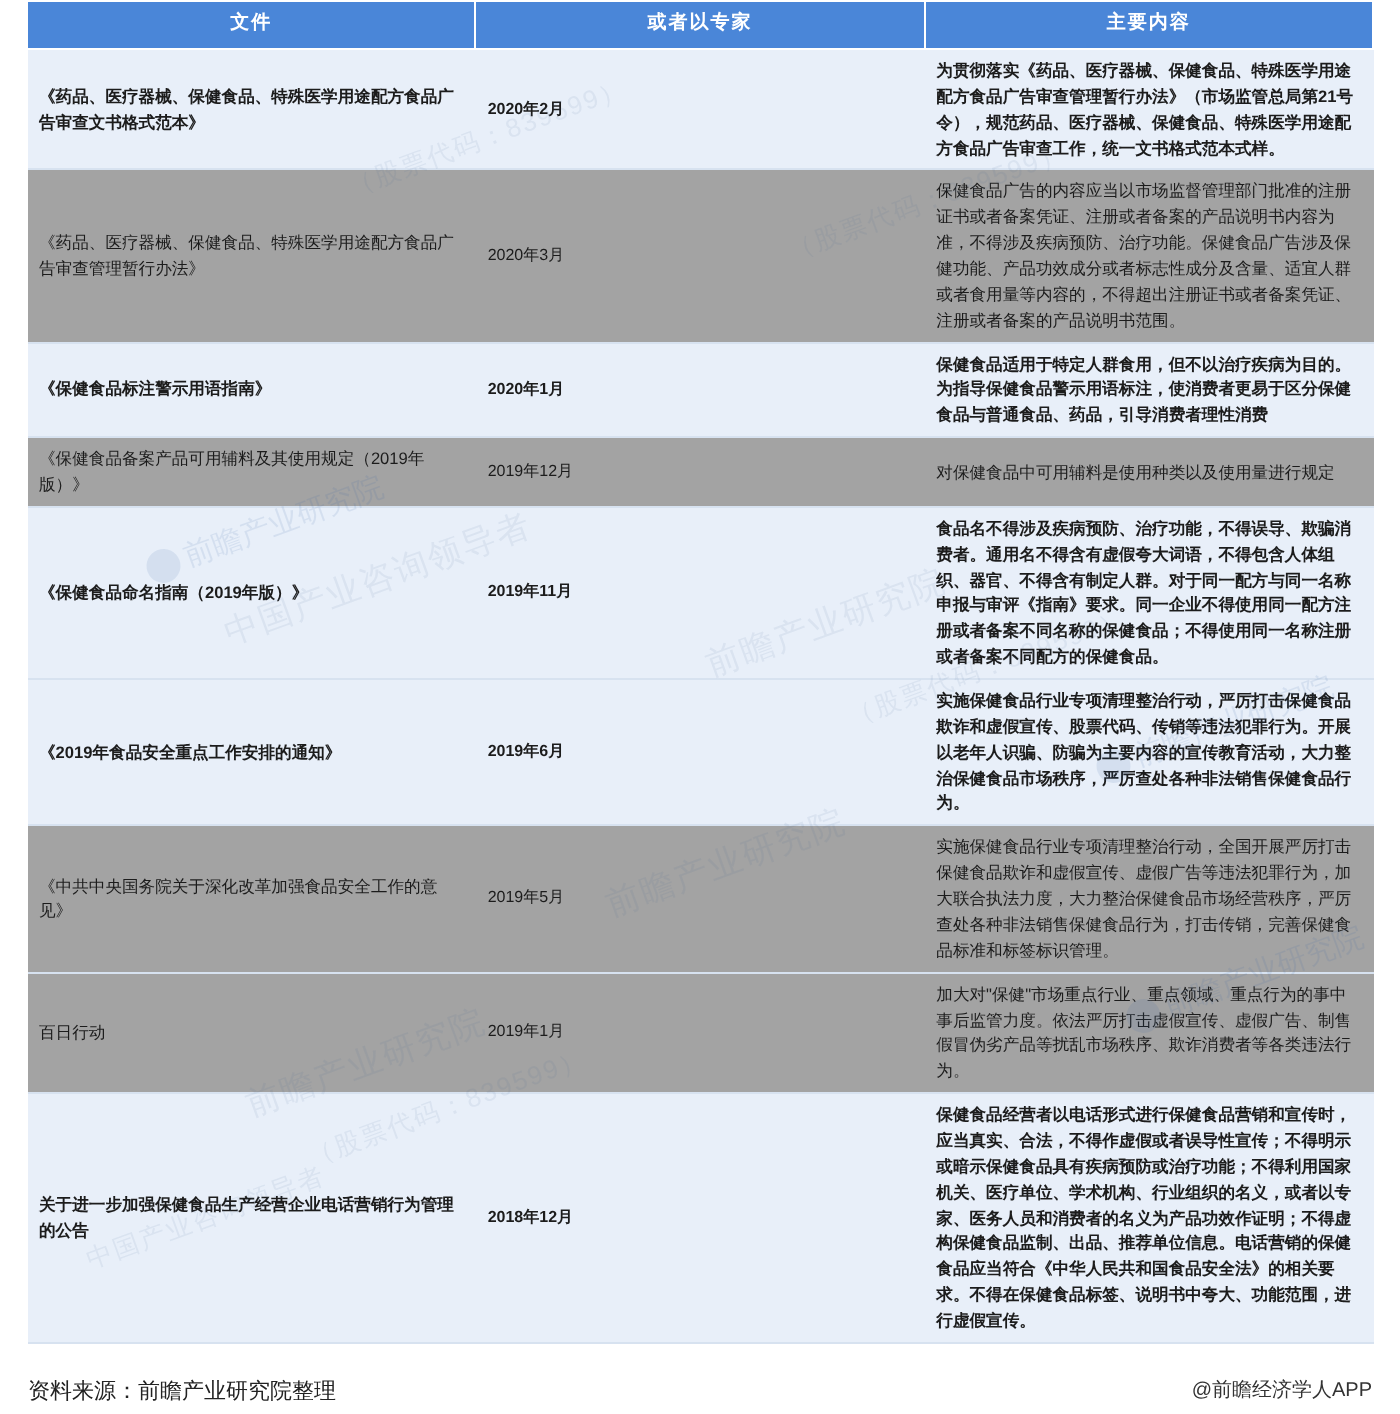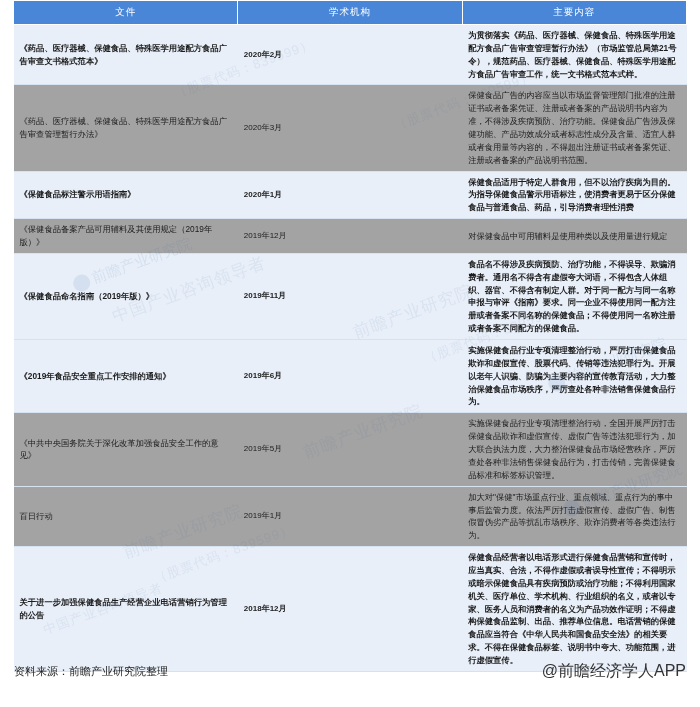--- a/index.html
+++ b/index.html
@@ -77,21 +77,21 @@
   table.policy {
     width: 674px;
     border-collapse: collapse;
     table-layout: fixed;
     font-size: 8.3px;
     line-height: 1.55;
   }
   table.policy th {
     background: #4a86d8;
     color: #ffffff;
-    font-weight: normal;
+    font-weight: bold;
     font-size: 9.5px;
     height: 19px;
     padding: 2px 4px;
     border: 1px solid #ffffff;
     text-align: center;
     vertical-align: middle;
     letter-spacing: 1px;
   }
   table.policy td {
     border-top: 1px solid #d7e2f0;
@@ -118,36 +118,36 @@
     text-align: left;
     padding-left: 10px;
     padding-right: 8px;
   }
 
   
   .footer {
     position: absolute;
     left: 0;
     right: 0;
-    bottom: 26px;
+    bottom: 2px;
     height: 20px;
     padding: 0 14px;
     box-sizing: border-box;
     display: flex;
     align-items: center;
     justify-content: space-between;
     font-size: 11px;
     color: #222;
     z-index: 4;
   }
   .footer .brand {
     display: flex;
     align-items: flex-end;
     gap: 3px;
-    font-size: 16px;
+    font-size: 10px;
     color: #333;
   }
 </style>
 </head>
 <body>
 
 <div id="page">
 
   <div class="wm-layer">
     <div class="wm-logo" style="left:70px; top:255px;">
@@ -172,21 +172,21 @@
     <div class="wm big" style="left:300px; top:420px;">前瞻产业研究院</div>
     <div class="wm" style="left:40px; top:600px;">中国产业咨询领导者</div>
   </div>
 
 
   <div class="table-wrap">
     <table class="policy">
       <thead>
         <tr>
           <th class="c-file">文件</th>
-          <th class="c-date">学术机构</th>
+          <th class="c-date">或者以专家</th>
           <th class="c-content">主要内容</th>
         </tr>
       </thead>
       <tbody id="tbody">
           <tr class="alt">
             <td class="c-file">《药品、医疗器械、保健食品、特殊医学用途配方食品广告审查文书格式范本》</td>
             <td class="c-date">2020年2月</td>
             <td class="c-content">为贯彻落实《药品、医疗器械、保健食品、特殊医学用途配方食品广告审查管理暂行办法》（市场监管总局第21号令），规范药品、医疗器械、保健食品、特殊医学用途配方食品广告审查工作，统一文书格式范本式样。</td>
           </tr>
           <tr class="plain">

